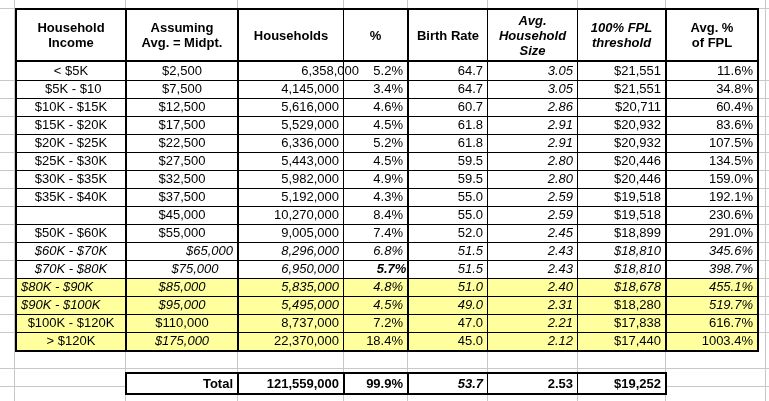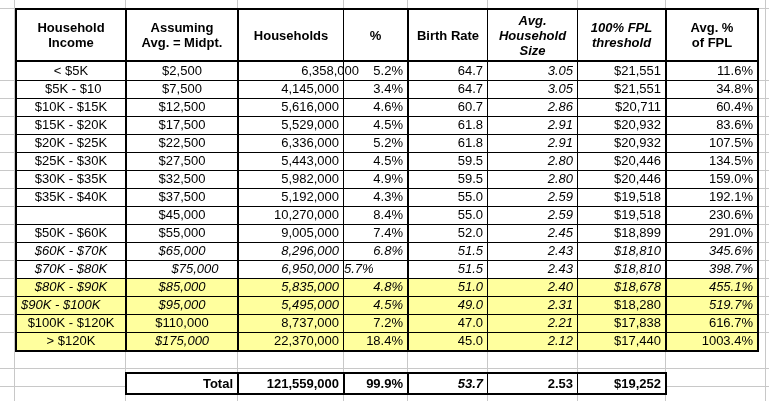--- a/index.html
+++ b/index.html
@@ -173,36 +173,36 @@
       <div class="cell" style="left: 667px; top: 207px; width: 90px; height: 16px; text-align: right;">230.6%</div>
       <div class="cell" style="left: 17px; top: 225px; width: 108px; height: 16px; text-align: center;">$50K - $60K</div>
       <div class="cell" style="left: 127px; top: 225px; width: 110px; height: 16px; text-align: center;">$55,000</div>
       <div class="cell" style="left: 239px; top: 225px; width: 104px; height: 16px; text-align: right;">9,005,000</div>
       <div class="cell" style="left: 344px; top: 225px; width: 63px; height: 16px; text-align: right;">7.4%</div>
       <div class="cell" style="left: 409px; top: 225px; width: 78px; height: 16px; text-align: right;">52.0</div>
       <div class="cell it" style="left: 488px; top: 225px; width: 89px; height: 16px; text-align: right;">2.45</div>
       <div class="cell" style="left: 578px; top: 225px; width: 87px; height: 16px; text-align: right;">$18,899</div>
       <div class="cell" style="left: 667px; top: 225px; width: 90px; height: 16px; text-align: right;">291.0%</div>
       <div class="cell it" style="left: 17px; top: 243px; width: 108px; height: 16px; text-align: center;">$60K - $70K</div>
-      <div class="cell it" style="left: 127px; top: 243px; width: 110px; height: 16px; text-align: center;">$65,000</div>
+      <div class="cell it" style="left: 127px; top: 243px; width: 110px; height: 16px; text-align: right;">$65,000</div>
       <div class="cell it" style="left: 239px; top: 243px; width: 104px; height: 16px; text-align: right;">8,296,000</div>
       <div class="cell it" style="left: 344px; top: 243px; width: 63px; height: 16px; text-align: right;">6.8%</div>
       <div class="cell it" style="left: 409px; top: 243px; width: 78px; height: 16px; text-align: right;">51.5</div>
       <div class="cell it" style="left: 488px; top: 243px; width: 89px; height: 16px; text-align: right;">2.43</div>
       <div class="cell it" style="left: 578px; top: 243px; width: 87px; height: 16px; text-align: right;">$18,810</div>
       <div class="cell it" style="left: 667px; top: 243px; width: 90px; height: 16px; text-align: right;">345.6%</div>
       <div class="cell it" style="left: 17px; top: 261px; width: 108px; height: 16px; text-align: center;">$70K - $80K</div>
       <div class="cell it" style="left: 127px; top: 261px; width: 110px; height: 16px; text-align: center; padding-left: 30px;">$75,000</div>
       <div class="cell it" style="left: 239px; top: 261px; width: 104px; height: 16px; text-align: right;">6,950,000</div>
-      <div class="cell it" style="left: 340px; top: 261px; width: 63px; height: 16px; text-align: left;">5.7%</div>
+      <div class="cell it" style="left: 360px; top: 261px; width: 63px; height: 16px; text-align: center; font-weight: bold;">5.7%</div>
       <div class="cell it" style="left: 409px; top: 261px; width: 78px; height: 16px; text-align: right;">51.5</div>
       <div class="cell it" style="left: 488px; top: 261px; width: 89px; height: 16px; text-align: right;">2.43</div>
       <div class="cell it" style="left: 578px; top: 261px; width: 87px; height: 16px; text-align: right;">$18,810</div>
       <div class="cell it" style="left: 667px; top: 261px; width: 90px; height: 16px; text-align: right;">398.7%</div>
-      <div class="cell it" style="left: 17px; top: 279px; width: 108px; height: 16px; text-align: center;">$80K - $90K</div>
+      <div class="cell it" style="left: 17px; top: 279px; width: 108px; height: 16px; ">$80K - $90K</div>
       <div class="cell it" style="left: 127px; top: 279px; width: 110px; height: 16px; text-align: center;">$85,000</div>
       <div class="cell it" style="left: 239px; top: 279px; width: 104px; height: 16px; text-align: right;">5,835,000</div>
       <div class="cell it" style="left: 344px; top: 279px; width: 63px; height: 16px; text-align: right;">4.8%</div>
       <div class="cell it" style="left: 409px; top: 279px; width: 78px; height: 16px; text-align: right;">51.0</div>
       <div class="cell it" style="left: 488px; top: 279px; width: 89px; height: 16px; text-align: right;">2.40</div>
       <div class="cell it" style="left: 578px; top: 279px; width: 87px; height: 16px; text-align: right;">$18,678</div>
       <div class="cell it" style="left: 667px; top: 279px; width: 90px; height: 16px; text-align: right;">455.1%</div>
       <div class="cell it" style="left: 17px; top: 297px; width: 108px; height: 16px; ">$90K - $100K</div>
       <div class="cell it" style="left: 127px; top: 297px; width: 110px; height: 16px; text-align: center;">$95,000</div>
       <div class="cell it" style="left: 239px; top: 297px; width: 104px; height: 16px; text-align: right;">5,495,000</div>

